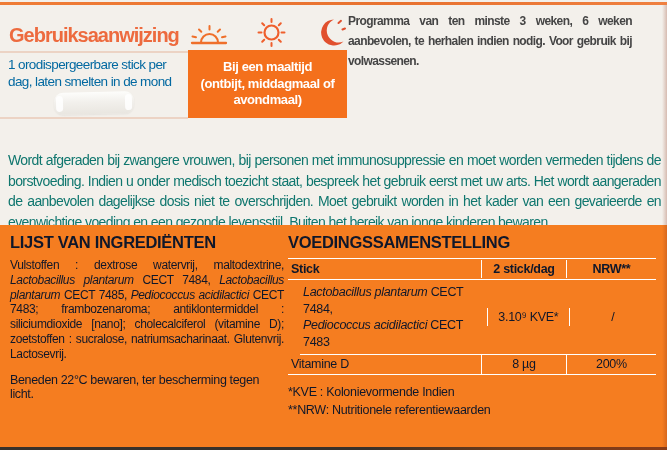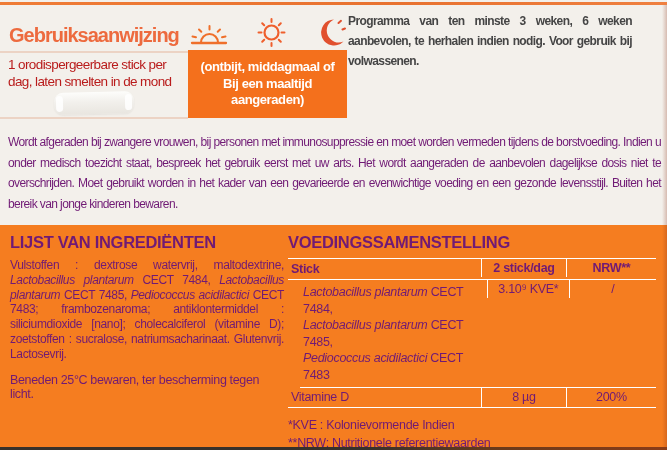--- a/index.html
+++ b/index.html
@@ -19,21 +19,21 @@
     background:linear-gradient(to right,rgba(0,0,0,0),rgba(140,50,25,0.28)); }
 
   
   h1.usage-heading { position:absolute; left:9px; top:24px;
     font-size:20px; font-weight:bold; letter-spacing:-1px; color:#ed6a3e; }
   .rule { position:absolute; left:0; width:188px; height:2px; background:#ecd3c4; }
   .rule-top { top:51px; }
   .rule-bottom { top:117px; }
 
   .dosage { position:absolute; left:8px; top:56px; width:182px;
-    font-size:13.5px; letter-spacing:-0.6px; line-height:17px; color:#b91c1c; white-space:nowrap; }
+    font-size:13.5px; letter-spacing:-0.6px; line-height:17px; color:#0369a1; white-space:nowrap; }
 
   .stick { position:absolute; left:54px; top:92px; width:80px; height:22px;
     background:linear-gradient(180deg,#fdfdfb 0%,#f2f0ec 45%,#e9e6e0 100%);
     border-radius:9px; transform:rotate(-1.5deg);
     box-shadow:0 1px 2px rgba(0,0,0,0.06); }
   .stick::before, .stick::after { content:""; position:absolute; top:3px; bottom:3px; width:7px;
     background:rgba(255,255,255,0.85); }
   .stick::before { left:2px; border-radius:4px; }
   .stick::after { right:2px; border-radius:4px; }
 
@@ -43,36 +43,36 @@
 
   .meal-box { position:absolute; left:188px; top:50px; width:159px; height:68px;
     background:#f4701c; color:#ffffff; font-weight:bold; font-size:13px;
     letter-spacing:-0.4px; line-height:16.5px; text-align:center;
     display:flex; flex-direction:column; justify-content:center; }
 
   .program { position:absolute; left:348px; top:11px; width:284px;
     font-size:12px; letter-spacing:-0.6px; line-height:20px; text-align:justify; color:#565656; }
   .program .bold { font-weight:bold; color:#454545; }
 
-  .warnings { position:absolute; left:8px; top:132px; width:653px;
-    font-size:12px; letter-spacing:-0.6px; line-height:20.5px; text-align:justify; color:#701a75; }
+  .warnings { position:absolute; left:8px; top:150px; width:653px;
+    font-size:14px; letter-spacing:-0.6px; line-height:20.5px; text-align:justify; color:#0f766e; }
 
   
   .orange { position:absolute; left:0; top:225px; width:667px; height:225px;
-    background:#f57d20; color:#701a75; }
+    background:#f57d20; color:#0f172a; }
   .orange h2 { font-size:16.5px; font-weight:bold; letter-spacing:-0.3px; margin-bottom:6px; }
 
   .ing-col { position:absolute; left:10px; top:8px; width:274px; }
   .ing-text { font-size:12px; letter-spacing:-0.35px; line-height:14.8px; text-align:justify; }
   .it { font-style:italic; }
   .storage { margin-top:11px; font-size:12.5px; letter-spacing:-0.35px; }
 
   .nut-col { position:absolute; left:288px; top:8px; width:368px; }
   .ntable { border-top:1.5px solid #fff; border-bottom:1.5px solid #fff; margin-top:2px; }
-  .nrow { display:flex; align-items:flex-start; }
+  .nrow { display:flex; align-items:center; }
   .c1 { width:52.5%; padding:2px 2px 2px 3px; }
   .c2 { width:23%; }
   .c3 { width:24.5%; }
   .c2,.c3 { border-left:1.5px solid #fff; display:flex; align-items:center; justify-content:center;
     text-align:center; padding:2px 0; }
   .nrow { font-size:12.5px; letter-spacing:-0.3px; }
   .nhead { border-bottom:1.5px solid #fff; font-weight:bold; }
   .nhead .c1 { padding-top:3px; padding-bottom:3px; }
   .nbody1 { border-bottom:1.5px solid #fff;margin-left:12px; }
   .organisms { line-height:16.5px; padding-top:4px; padding-bottom:4px; }
@@ -125,52 +125,51 @@
     <span>
       <svg width="31" height="31" viewBox="0 0 31 31">
         <path d="M19 2.5 A 13 13 0 1 0 28.5 24.5 A 11 11 0 1 1 19 2.5 Z" fill="#e1502e"></path>
         <line x1="23.5" y1="6" x2="26" y2="3.8" stroke="#e1502e" stroke-width="2" stroke-linecap="round"></line>
         <line x1="27.5" y1="12.5" x2="30" y2="11.5" stroke="#e1502e" stroke-width="2" stroke-linecap="round"></line>
       </svg>
     </span>
   </div>
 
   <div class="meal-box">
+    <div>Bij een maaltijd</div>
     <div>(ontbijt, middagmaal of</div>
-    <div>Bij een maaltijd</div>
-    <div>aangeraden)</div>
+    <div>avondmaal)</div>
   </div>
 
   <div class="program">
     <p class="bold">Programma van ten minste 3 weken, 6 weken aanbevolen, te herhalen indien nodig. Voor gebruik bij volwassenen.</p>
   </div>
 
   <p class="warnings">Wordt afgeraden bij zwangere vrouwen, bij personen met immunosuppressie en moet worden vermeden tijdens de borstvoeding. Indien u onder medisch toezicht staat, bespreek het gebruik eerst met uw arts. Het wordt aangeraden de aanbevolen dagelijkse dosis niet te overschrijden. Moet gebruikt worden in het kader van een gevarieerde en evenwichtige voeding en een gezonde levensstijl. Buiten het bereik van jonge kinderen bewaren.</p>
 
   <section class="orange">
 
     <div class="ing-col">
       <h2>LIJST VAN INGREDIËNTEN</h2>
       <p class="ing-text"><span>Vulstoffen : dextrose watervrij, maltodextrine, </span><span class="it">Lactobacillus plantarum</span><span> CECT 7484, </span><span class="it">Lactobacillus plantarum</span><span> CECT 7485, </span><span class="it">Pediococcus acidilactici</span><span> CECT 7483; frambozenaroma; antiklontermiddel : siliciumdioxide [nano]; cholecalciferol (vitamine D); zoetstoffen : sucralose, natriumsacharinaat. Glutenvrij. Lactosevrij.</span></p>
-      <p class="storage">Beneden 25°C bewaren, ter bescherming tegen licht.</p>
+      <p class="storage">Beneden 22°C bewaren, ter bescherming tegen licht.</p>
     </div>
 
     <div class="nut-col">
       <h2>VOEDINGSSAMENSTELLING</h2>
 
       <div class="ntable">
         <div class="nrow nhead">
           <div class="c1">Stick</div>
           <div class="c2">2 stick/dag</div>
           <div class="c3">NRW**</div>
         </div>
         <div class="nrow nbody1">
           <div class="c1 organisms">
             <div><span class="it">Lactobacillus plantarum</span> <span>CECT 7484,</span></div>
-            <div><span class="it">Lactobacillus plantarum</span> <span>CECT 7485,</span></div>
             <div><span class="it">Pediococcus acidilactici</span> <span>CECT 7483</span></div>
           </div>
           <div class="c2">3.10⁹ KVE*</div>
           <div class="c3">/</div>
         </div>
         <div class="nrow nbody2">
           <div class="c1">Vitamine D</div>
           <div class="c2">8 µg</div>
           <div class="c3">200%</div>
         </div>

